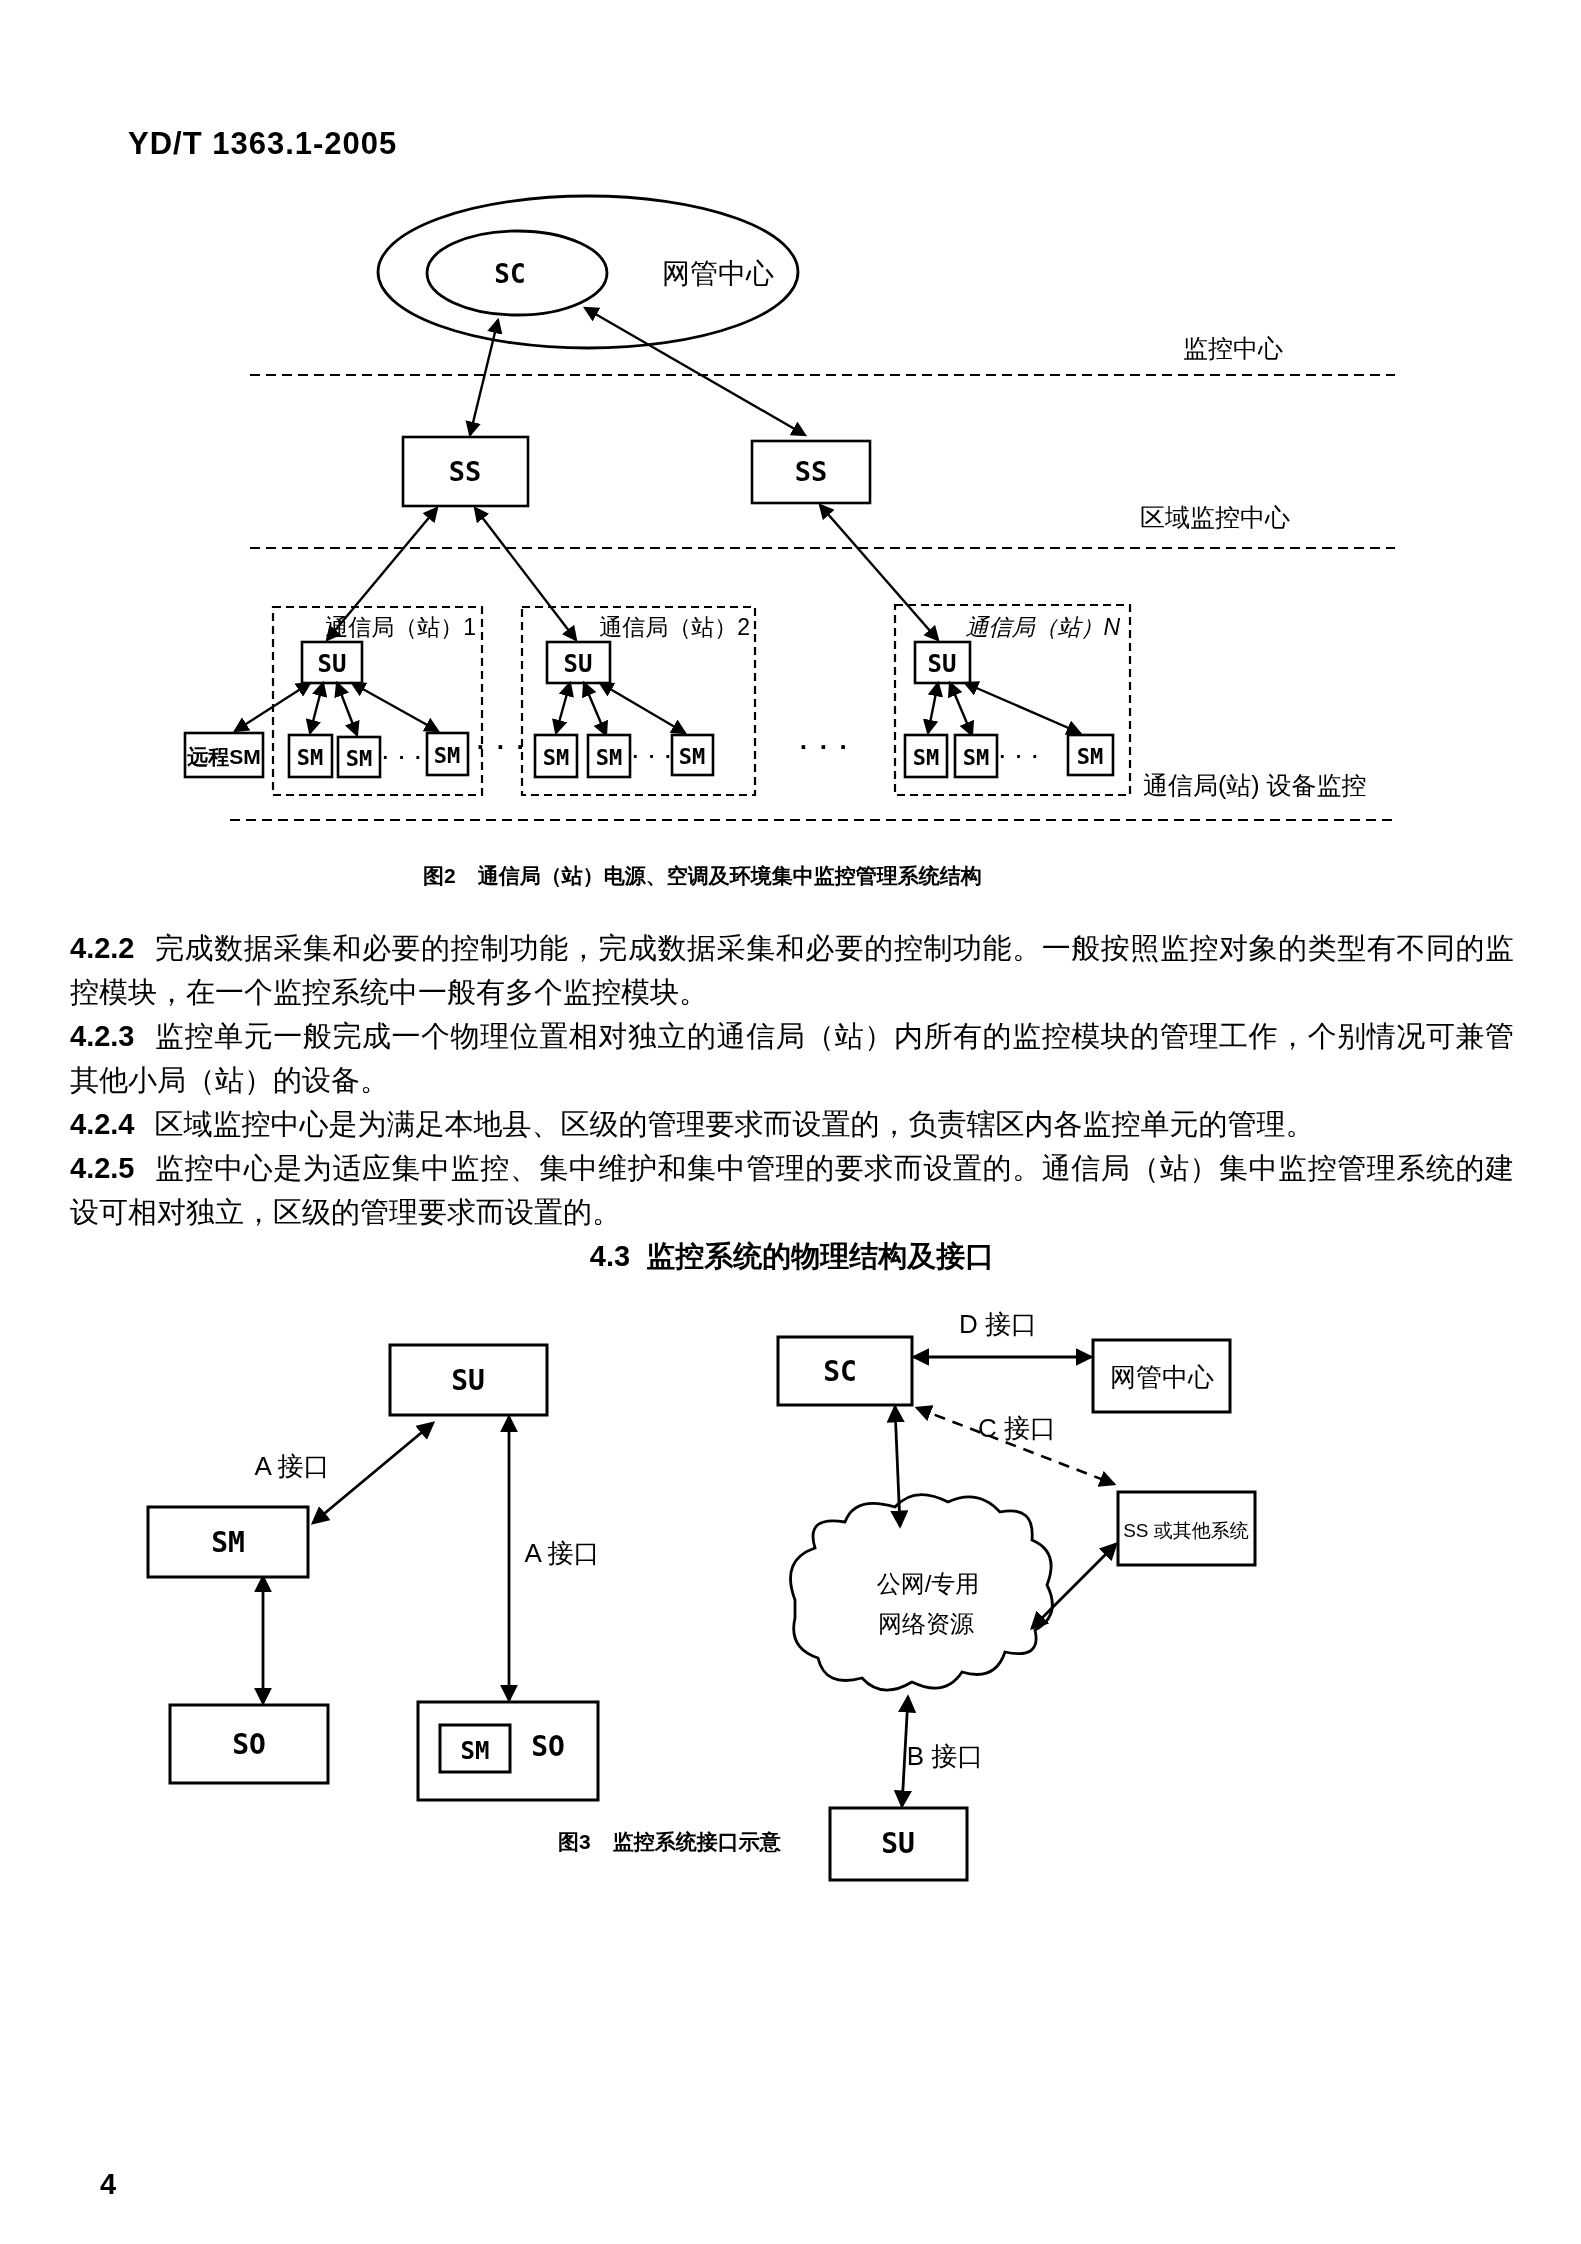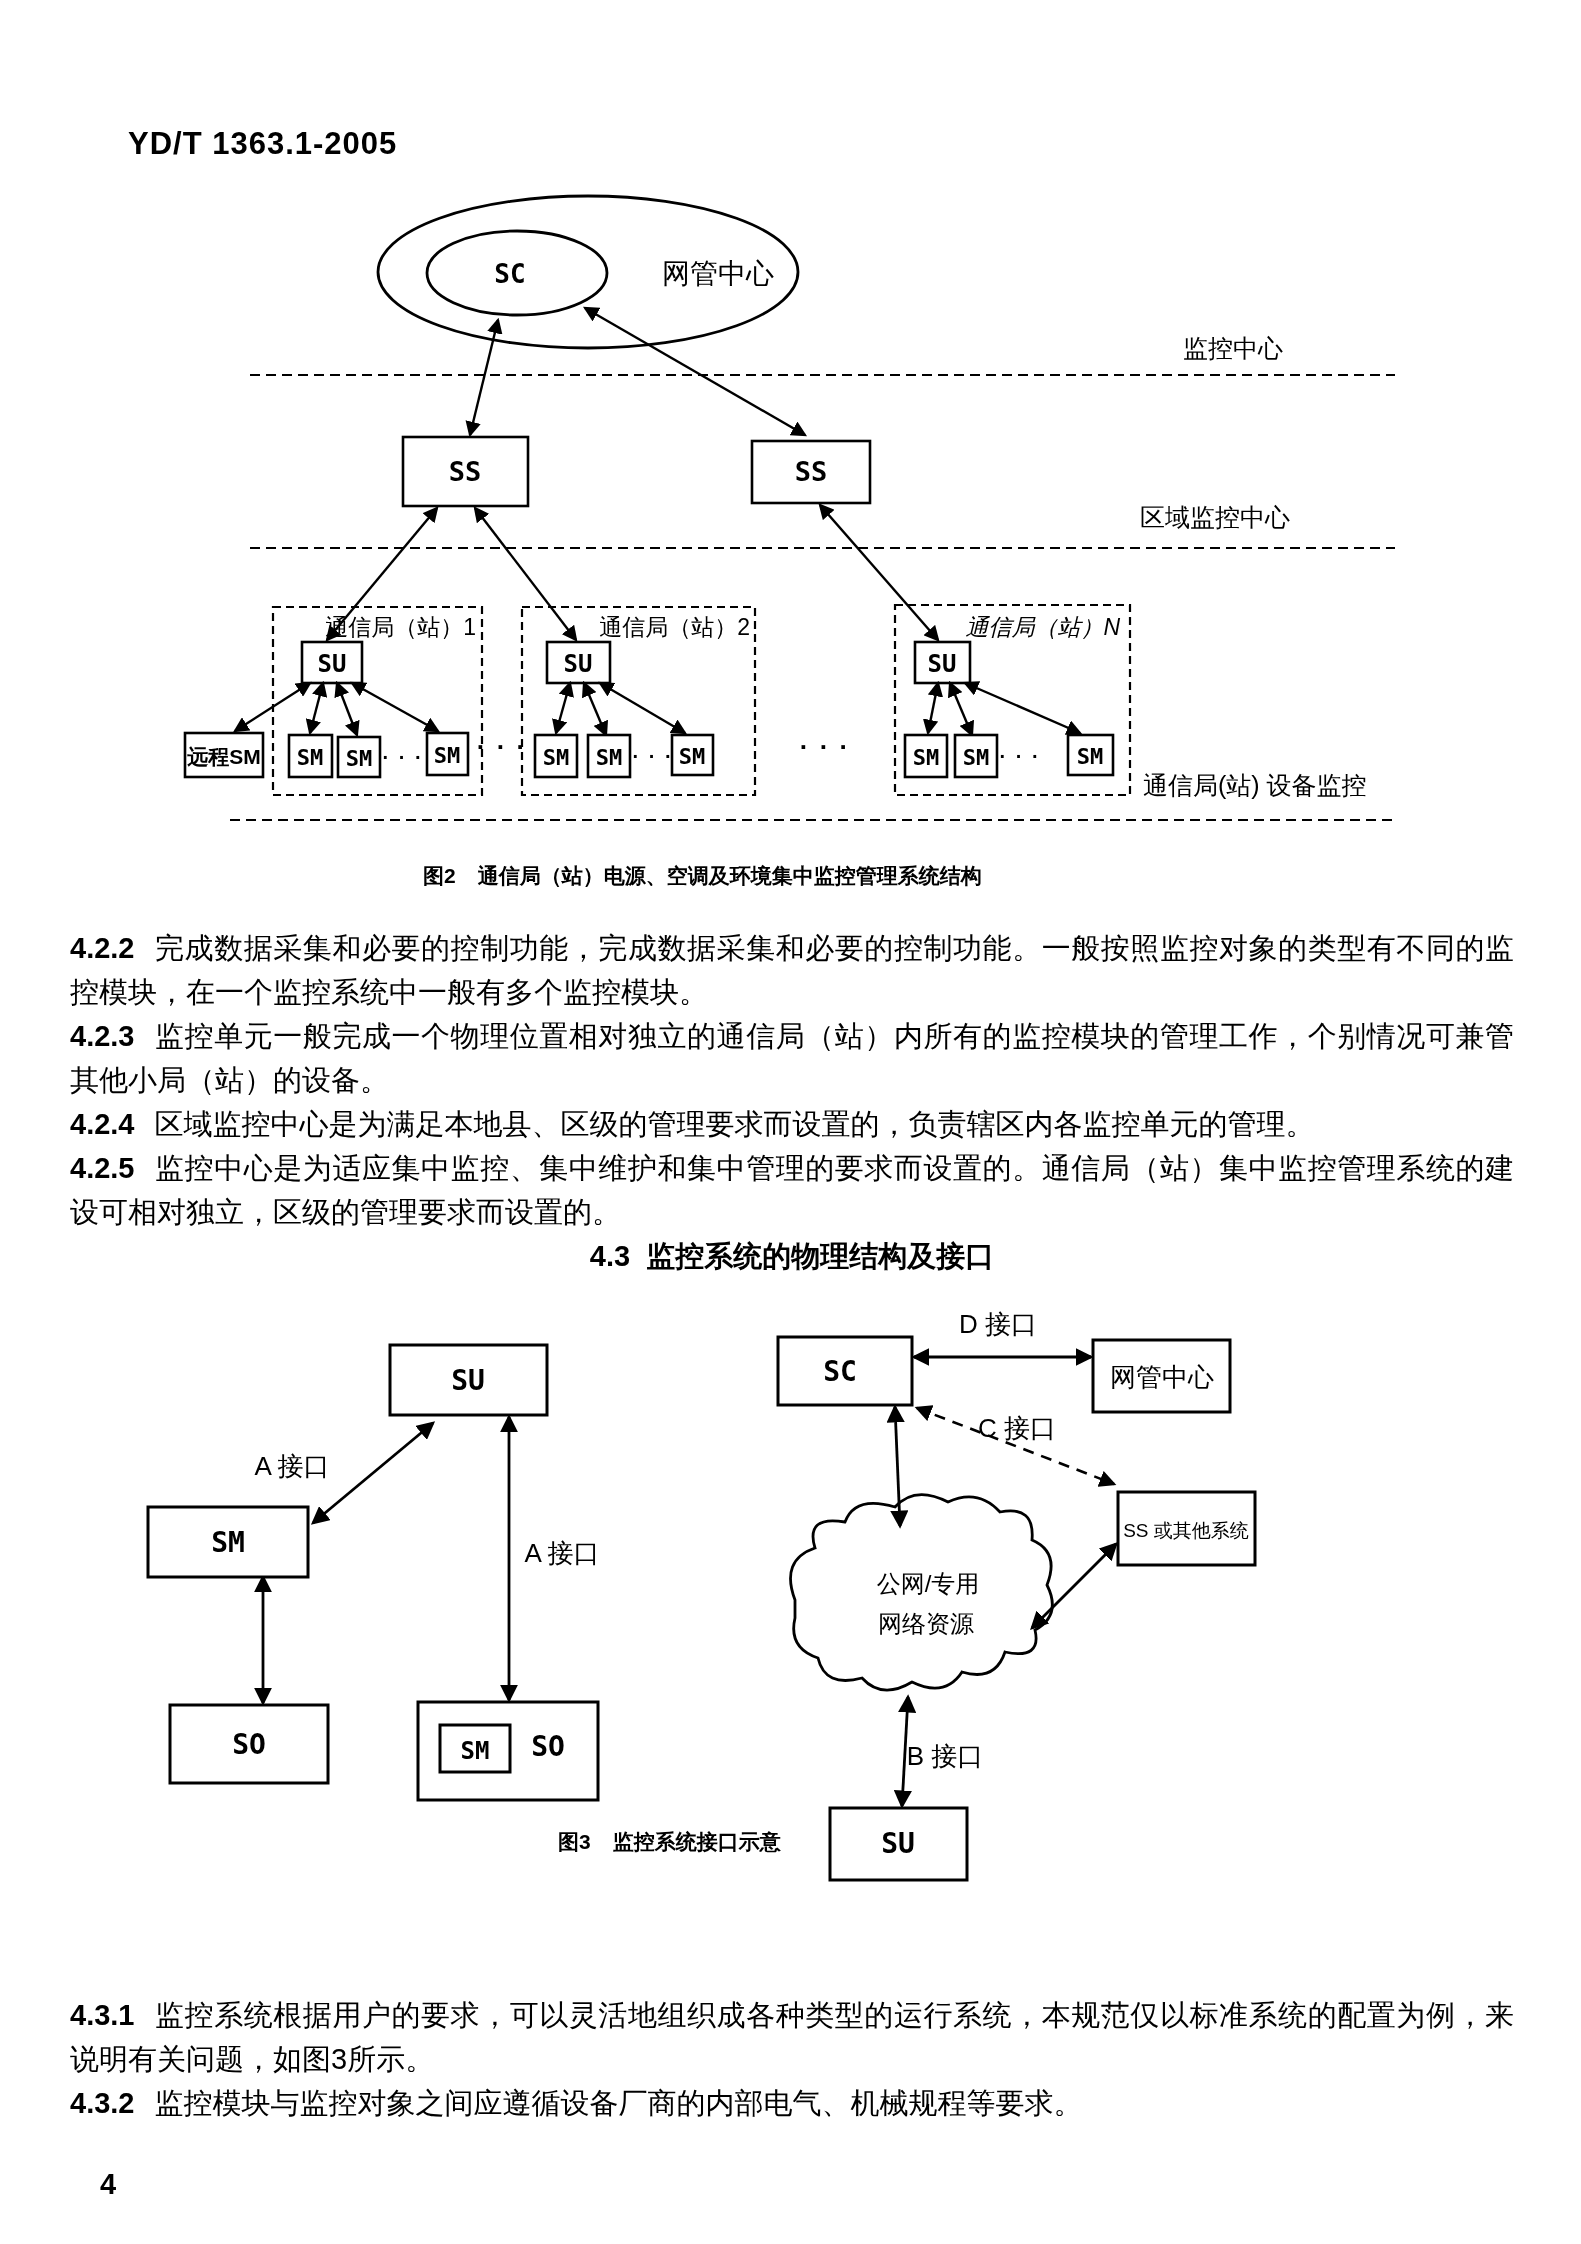--- a/index.html
+++ b/index.html
@@ -194,20 +194,16 @@
 
     <text class="cnm" x="898" y="33" font-size="26">D 接口</text>
     <text class="cnm" x="917" y="137" font-size="26">C 接口</text>
     <text class="cnm" x="845" y="465" font-size="26">B 接口</text>
   </svg>
 
   <div class="cap" style="left:558px;top:1828px">
     <span>图3</span><span class="gap"></span><span>监控系统接口示意</span>
   </div>
 
-  <div class="tb" style="top:1993px">
-    <p><span class="pnum">4.3.1</span><span>监控系统根据用户的要求，可以灵活地组织成各种类型的运行系统，本规范仅以标准系统的配置为例，来说明有关问题，如图3所示。</span></p>
-    <p><span class="pnum">4.3.2</span><span>监控模块与监控对象之间应遵循设备厂商的内部电气、机械规程等要求。</span></p>
-  </div>
 
   <div class="pgnum">4</div>
 
 </div>
 
 </body></html>

